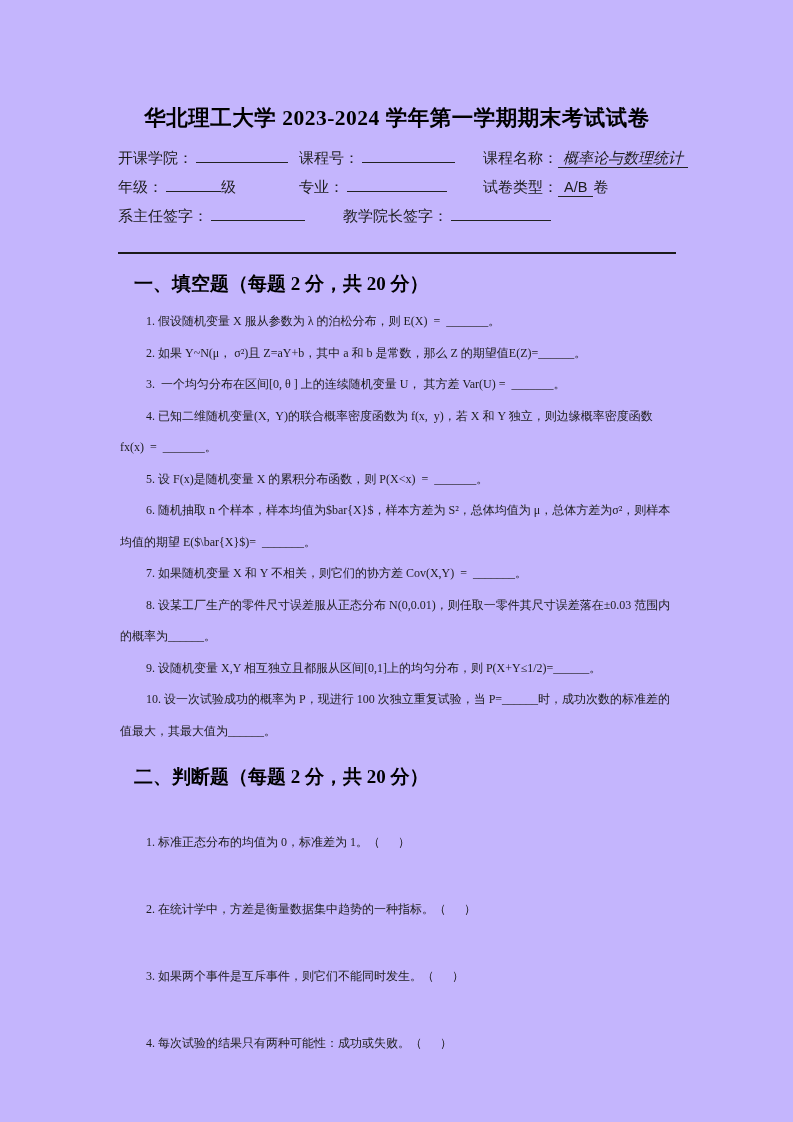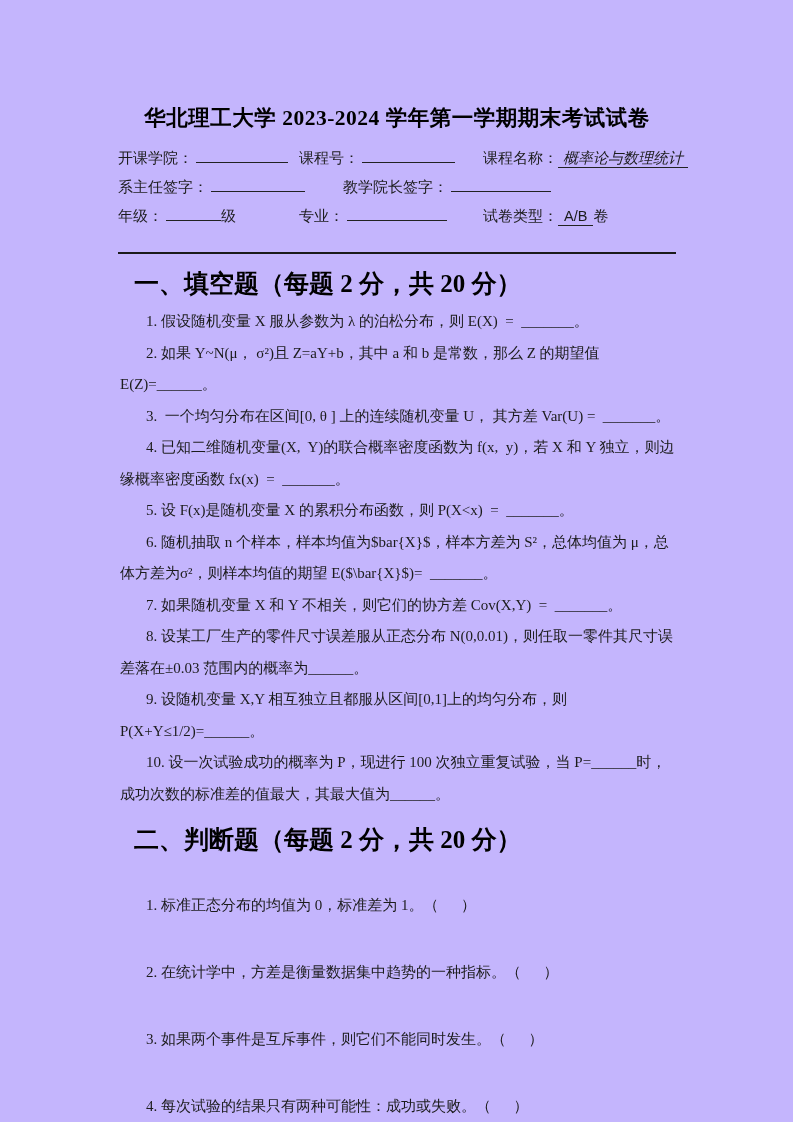--- a/index.html
+++ b/index.html
@@ -43,25 +43,25 @@
     border-bottom:1.4px solid #222;
     padding:0 5px 1px 5px;
     font-style:italic;
   }
   .divider {
     border-top:2px solid #1b1b1b;
     margin-top:16px;
     width:558px;
   }
   .sec-title {
-    font-size:25px; font-weight:700; color:#000;
+    font-size:19px; font-weight:700; color:#000;
     margin:15px 0 7px 16px; line-height:30px;
   }
   .q {
-    margin:0; font-size:15px; line-height:31.5px;
+    margin:0; font-size:12px; line-height:31.5px;
     text-indent:26px; padding-left:2px;
     white-space:pre-wrap; word-break:break-word;
   }
   .j { line-height:33px;margin-top:34px; }
 </style>
 </head>
 <body>
 
 <div class="page">
 
@@ -76,36 +76,36 @@
       <span class="field" style="left:181px">
         <span class="lbl">课程号：</span><span class="blank bw93"></span>
       </span>
       <span class="field" style="left:365px">
         <span class="lbl">课程名称：</span><span class="ulv-cjk">概率论与数理统计</span>
       </span>
     </div>
 
     <div class="hrow">
       <span class="field" style="left:0">
-        <span class="lbl">系主任签字：</span><span class="blank bw94"></span>
-      </span>
-      <span class="field" style="left:225px">
-        <span class="lbl">教学院长签字：</span><span class="blank bw100"></span>
-      </span>
-    </div>
-
-    <div class="hrow">
-      <span class="field" style="left:0">
         <span class="lbl">年级：</span><span class="blank bw55"></span><span class="lbl">级</span>
       </span>
       <span class="field" style="left:181px">
         <span class="lbl">专业：</span><span class="blank bw100"></span>
       </span>
       <span class="field" style="left:365px">
         <span class="lbl">试卷类型：</span><span class="ulv">A/B</span><span class="lbl">卷</span>
+      </span>
+    </div>
+
+    <div class="hrow">
+      <span class="field" style="left:0">
+        <span class="lbl">系主任签字：</span><span class="blank bw94"></span>
+      </span>
+      <span class="field" style="left:225px">
+        <span class="lbl">教学院长签字：</span><span class="blank bw100"></span>
       </span>
     </div>
 
   </div>
 
   <div class="divider"></div>
 
   <section>
     <h2 class="sec-title">一、填空题（每题 2 分，共 20 分）</h2>
     <p class="q">1. 假设随机变量 X 服从参数为 λ 的泊松分布，则 E(X)  =  _______。</p>

